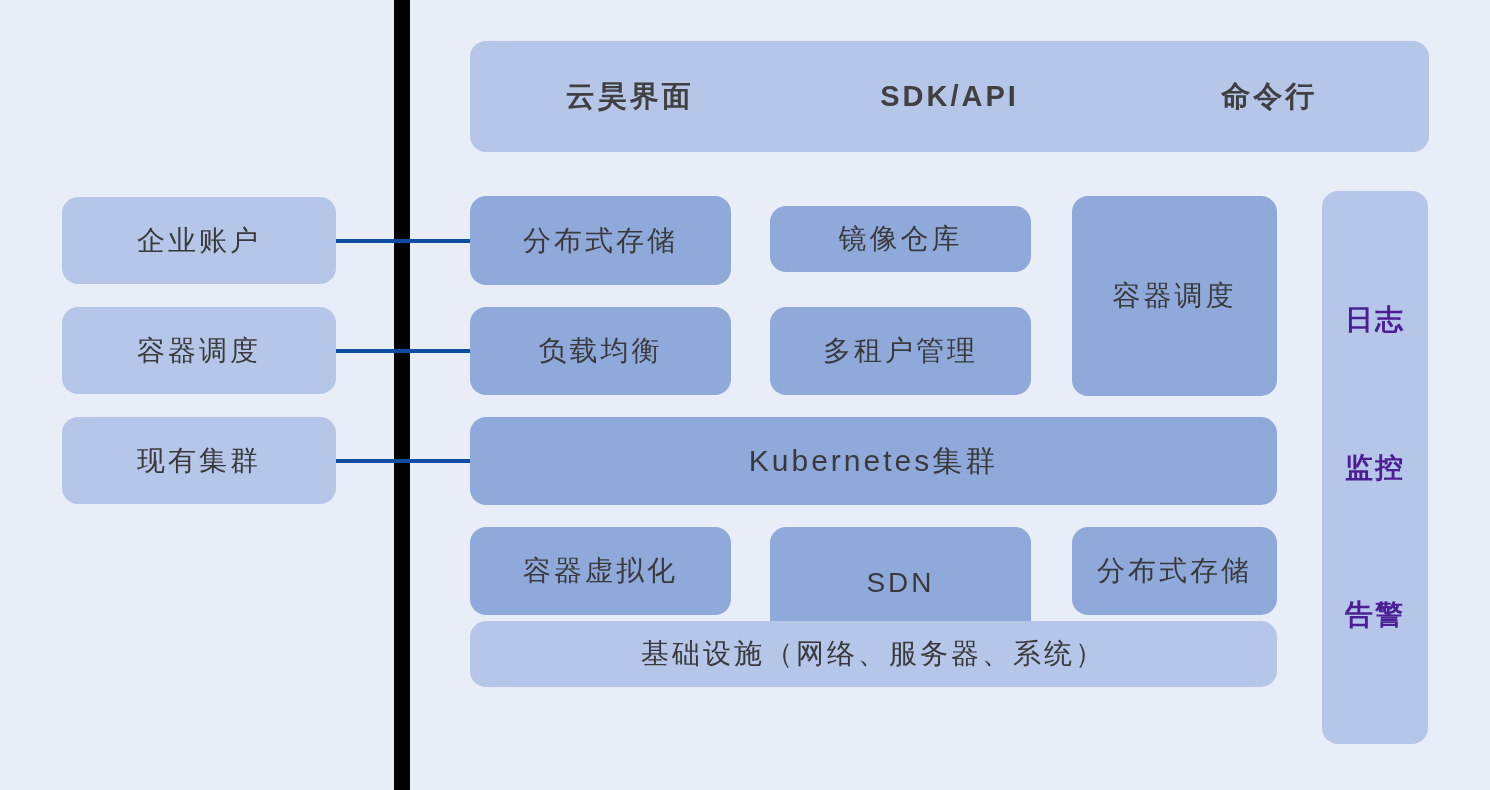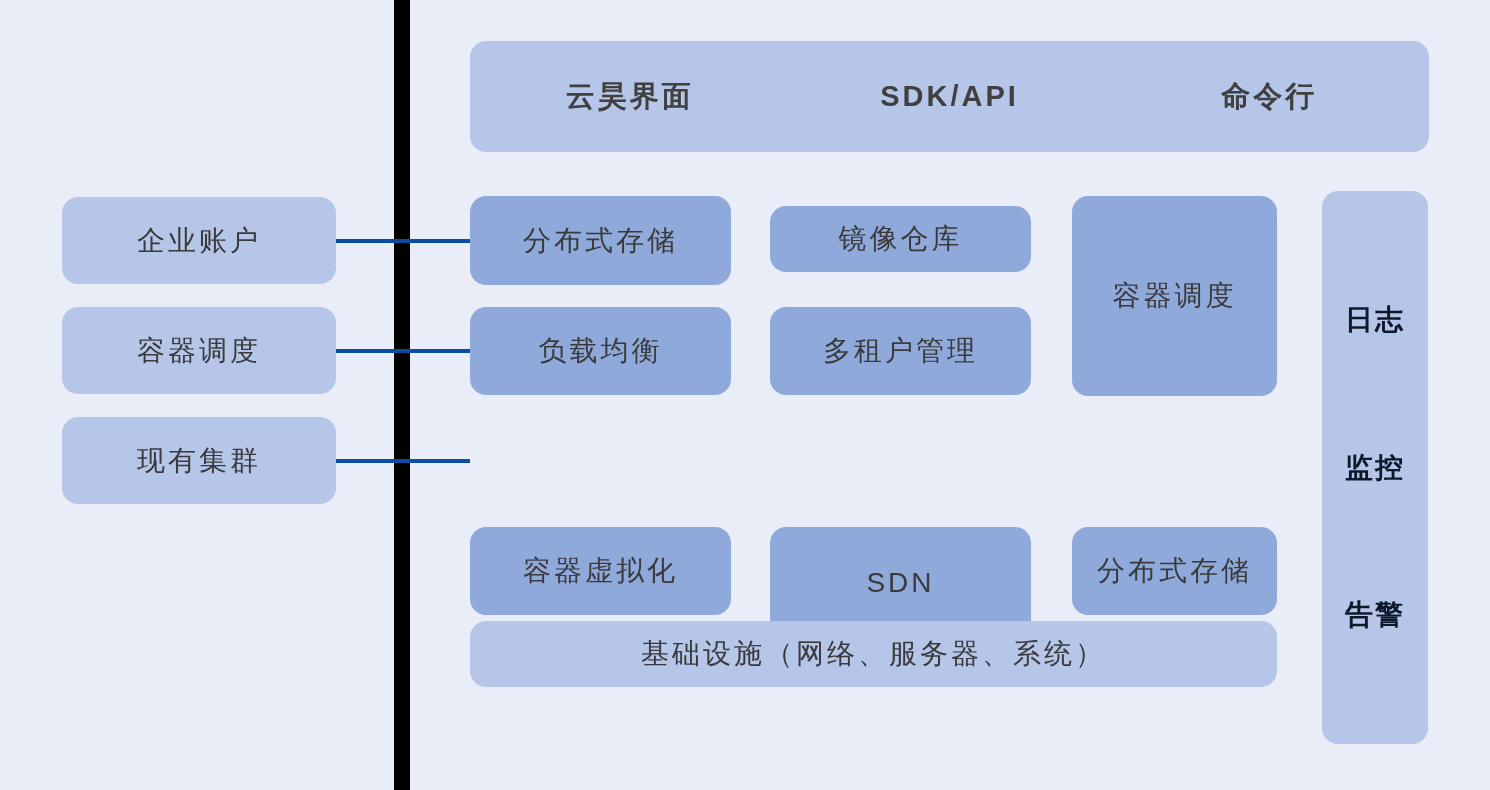--- a/index.html
+++ b/index.html
@@ -80,21 +80,21 @@
     height: 553px;
     display: flex;
     flex-direction: column;
     justify-content: space-evenly;
     align-items: center;
     border-radius: 16px;
   }
   .ops-item {
     font-weight: bold;
     font-size: 28px;
-    color: #0f172a;
+    color: #4c1d95;
     letter-spacing: 2px;
   }
 </style>
 </head>
 <body>
 
 <div class="stage">
 
   <div class="abs divider"></div>
 
@@ -112,20 +112,21 @@
     <div class="access-item">命令行</div>
   </div>
 
   <div class="abs box box-med" style="left:470px; top:196px; width:261px; height:89px">分布式存储</div>
   <div class="abs box box-med" style="left:770px; top:206px; width:261px; height:66px">镜像仓库</div>
   <div class="abs box box-med" style="left:1072px; top:196px; width:205px; height:200px">容器调度</div>
 
   <div class="abs box box-med" style="left:470px; top:307px; width:261px; height:88px">负载均衡</div>
   <div class="abs box box-med" style="left:770px; top:307px; width:261px; height:88px">多租户管理</div>
 
+  <div class="abs box box-med" style="left:470px; top:417px; width:807px; height:88px; font-size:30px">Kubernetes集群</div>
 
   <div class="abs box box-med" style="left:470px; top:527px; width:261px; height:88px">容器虚拟化</div>
   <div class="abs box box-med" style="left:770px; top:527px; width:261px; height:112px">SDN</div>
   <div class="abs box box-med" style="left:1072px; top:527px; width:205px; height:88px">分布式存储</div>
 
   <div class="abs box box-light" style="left:470px; top:621px; width:807px; height:66px">基础设施（网络、服务器、系统）</div>
 
   <div class="abs box-light ops-col">
     <div class="ops-item">日志</div>
     <div class="ops-item">监控</div>

